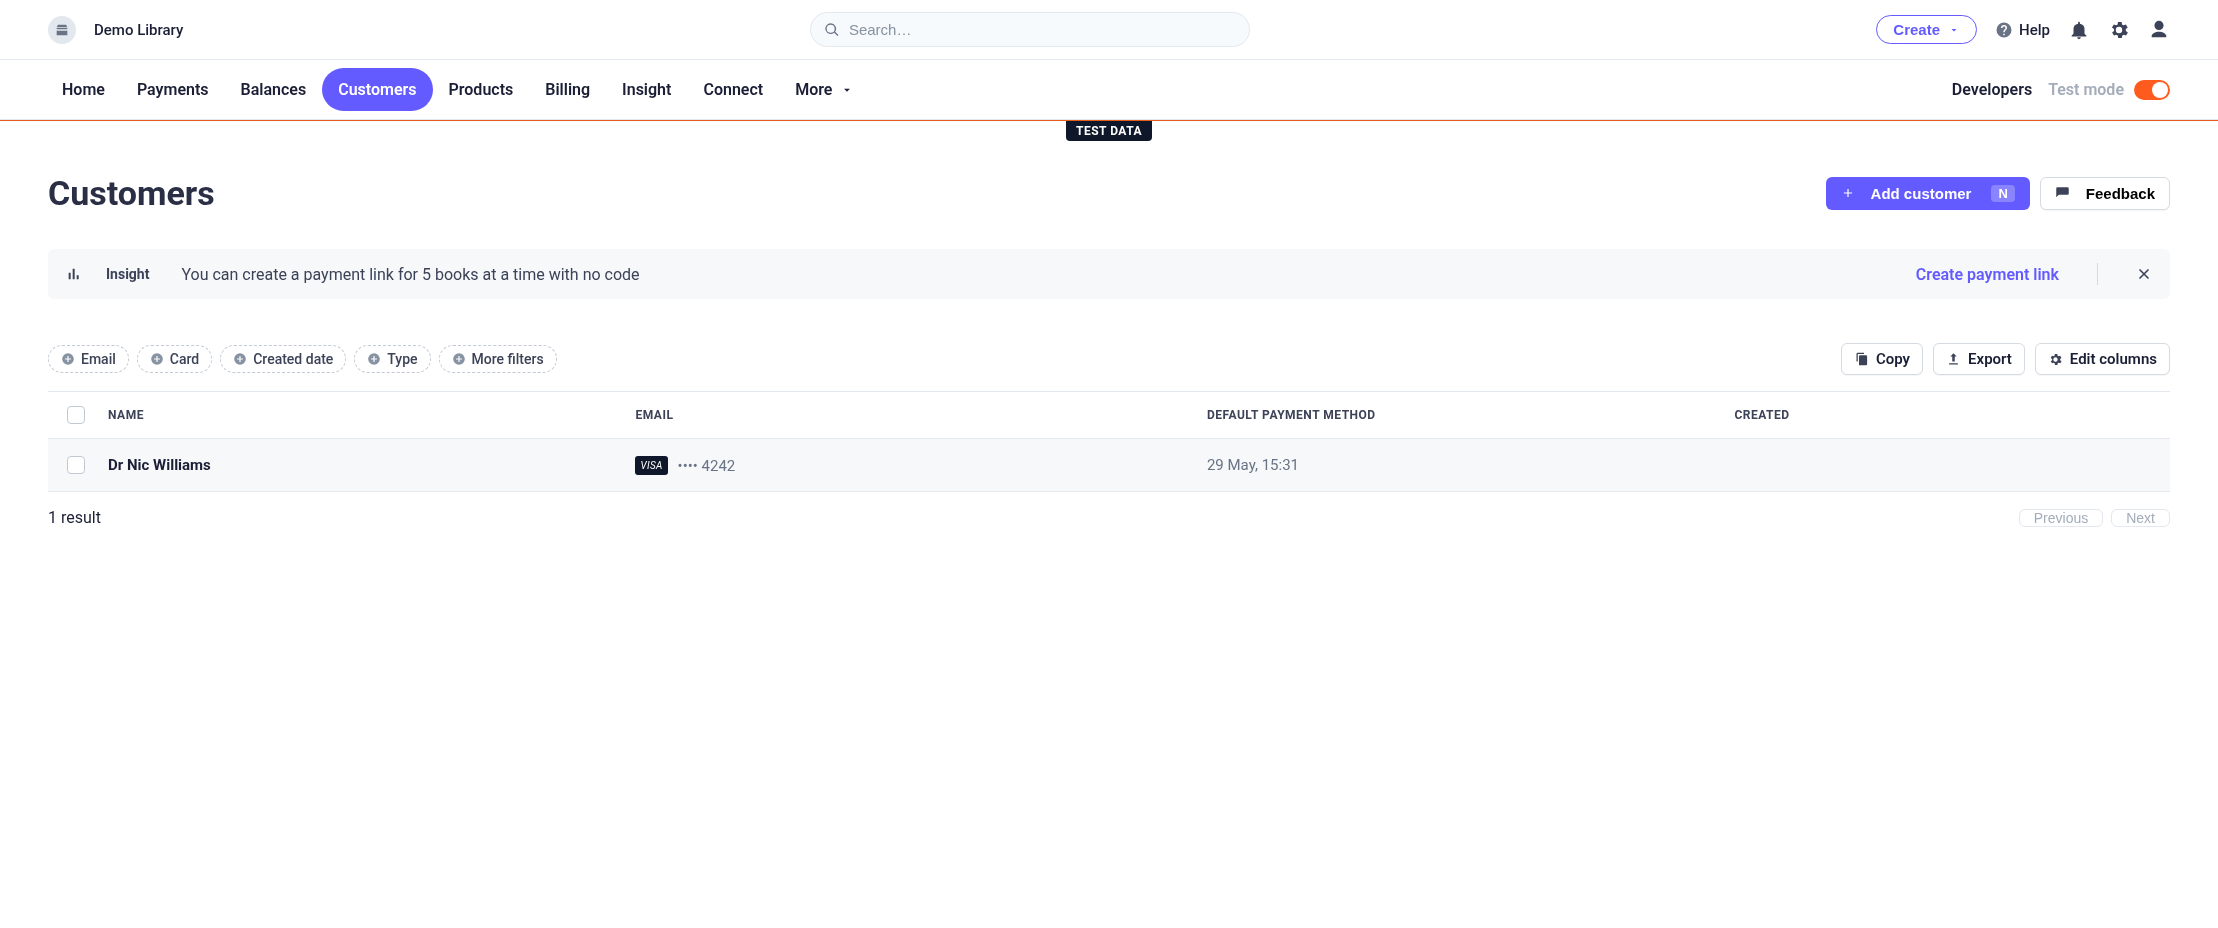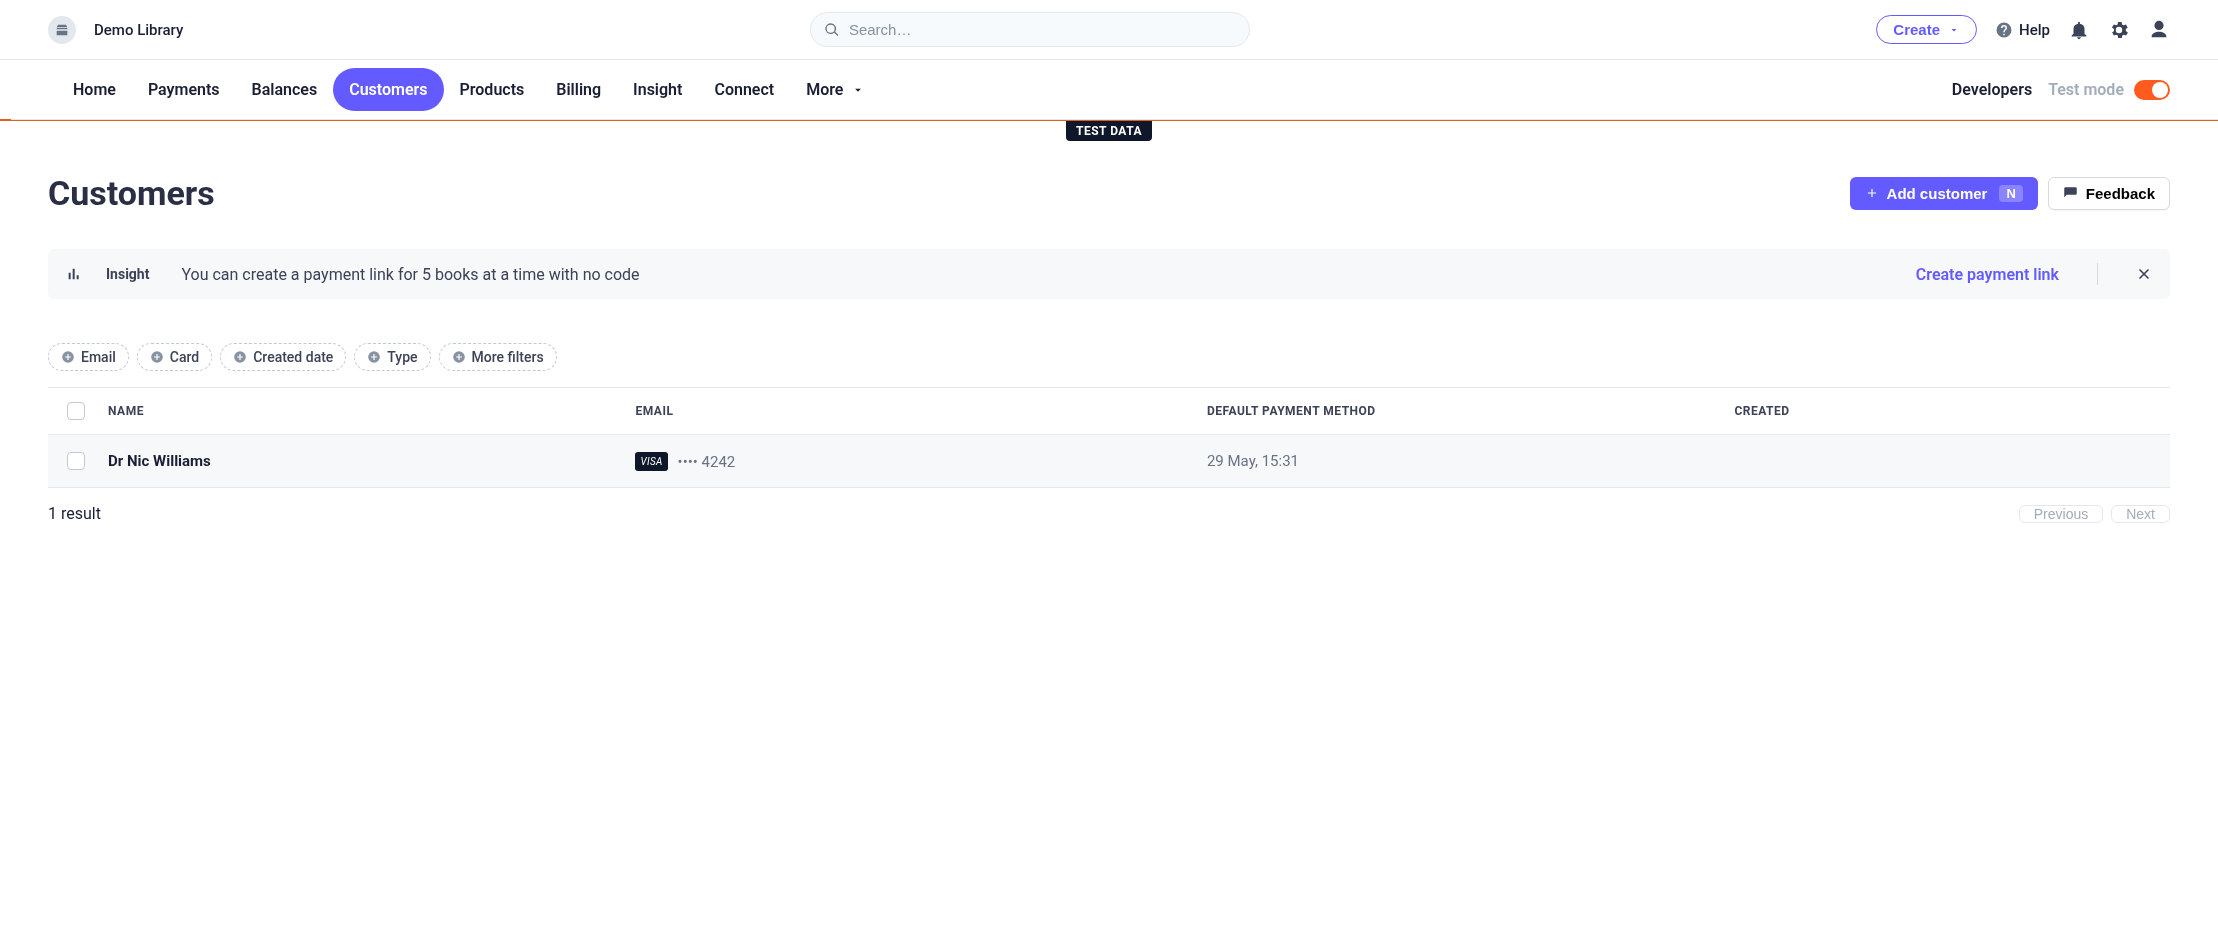--- a/index.html
+++ b/index.html
@@ -14,38 +14,38 @@
 .search-wrap svg { position: absolute; left: 14px; top: 50%; transform: translateY(-50%); width: 16px; height: 16px; fill: #697386; }
 .search-input { width: 100%; padding: 8px 14px 8px 38px; border: 1px solid #e3e8ee; border-radius: 999px; font-size: 15px; outline: none; background: #f7fafc; color: #1a1f36; }
 .search-input::placeholder { color: #8792a2; }
 .topbar-right { display: flex; align-items: center; gap: 18px; }
 .create-btn { display: inline-flex; align-items: center; gap: 8px; padding: 5px 16px; border: 1.5px solid #635bff; border-radius: 999px; color: #635bff; font-weight: 600; font-size: 15px; background: #fff; cursor: pointer; }
 .create-btn svg { width: 12px; height: 12px; fill: #635bff; }
 .help-link { display: inline-flex; align-items: center; gap: 6px; color: #1a1f36; font-weight: 500; font-size: 15px; cursor: pointer; }
 .help-link svg { width: 18px; height: 18px; fill: #697386; }
 .icon-btn { width: 22px; height: 22px; fill: #3c4257; cursor: pointer; }
 
-.navbar { display: flex; align-items: center; padding: 0 48px; border-bottom: 1px solid #e3e8ee; position: relative; margin-left: 11px; }
+.navbar { display: flex; align-items: center; padding: 0 48px; border-bottom: 1px solid #e3e8ee; position: relative; }
 .nav-item { padding: 12px 16px; font-size: 16px; font-weight: 600; color: #1a1f36; cursor: pointer; border-radius: 999px; margin: 8px 0; }
 .nav-item:first-child { margin-left: 0; padding-left: 14px; }
 .nav-item.active { background: #635bff; color: #fff; }
 .nav-more { display: inline-flex; align-items: center; gap: 8px; }
 .nav-more svg { width: 14px; height: 14px; fill: #1a1f36; }
 .nav-spacer { flex: 1; }
 .testmode-label { font-size: 16px; font-weight: 600; color: #a3acb9; margin-right: 10px; }
 .toggle { width: 36px; height: 20px; background: #ff5b1f; border-radius: 999px; position: relative; cursor: pointer; }
 .toggle::after { content: ""; position: absolute; right: 2px; top: 2px; width: 16px; height: 16px; background: #fff; border-radius: 50%; }
 
 .testdata-wrap { display: flex; justify-content: center; border-top: 2px solid #e65c1a; margin-top: -1px; }
 .testdata-badge { background: #0f172a; color: #fff; font-size: 12px; font-weight: 700; padding: 3px 10px; border-radius: 0 0 4px 4px; letter-spacing: 0.5px; }
 
 .content { padding: 24px 48px; }
 .page-head { display: flex; align-items: center; margin-bottom: 36px; margin-top: 8px; }
 .page-title { font-size: 34px; font-weight: 700; color: #2a2f45; flex: 1; }
-.btn { display: inline-flex; align-items: center; gap: 8px; padding: 7px 14px; border-radius: 6px; font-weight: 600; font-size: 15px; cursor: pointer; border: 1px solid transparent; }
+.btn { display: inline-flex; align-items: center; gap: 16px; padding: 7px 14px; border-radius: 6px; font-weight: 600; font-size: 15px; cursor: pointer; border: 1px solid transparent; }
 .btn-primary { background: #635bff; color: #fff; }
 .btn-primary svg { width: 14px; height: 14px; fill: #fff; }
 .kbd { background: rgba(255,255,255,0.25); border-radius: 4px; padding: 1px 7px; font-size: 13px; margin-left: 4px; }
 .btn-secondary { background: #fff; border: 1px solid #d5dbe1; box-shadow: 0 1px 1px rgba(0,0,0,0.04); margin-left: 10px; }
 .btn-secondary svg { width: 15px; height: 15px; fill: #3c4257; }
 
 .insight { display: flex; align-items: center; background: #f6f8fa; border-radius: 6px; padding: 14px 18px; margin-bottom: 44px; gap: 24px; }
 .insight-icon { width: 16px; height: 16px; fill: #3c4257; }
 .insight-label { font-weight: 700; font-size: 14px; color: #3c4257; }
 .insight-text { font-size: 16px; color: #3c4257; flex: 1; margin-left: 8px; }
@@ -206,20 +206,40 @@
         <span>Type</span>
       </div>
       <div class="filter-pill">
         <svg viewBox="0 0 24 24">
             <circle cx="12" cy="12" r="10" fill="#8792a2"></circle>
             <path d="M11 7h2v4h4v2h-4v4h-2v-4H7v-2h4z" fill="#fff"></path>
           </svg>
         <span>More filters</span>
       </div>
     </div>
+    <div class="tool-btns">
+      <div class="tool-btn">
+        <svg viewBox="0 0 24 24">
+            <path d="M16 1H6a2 2 0 00-2 2v12h2V3h10zm3 4H10a2 2 0 00-2 2v14h11a2 2 0 002-2V7a2 2 0 00-2-2z"></path>
+          </svg>
+        <span>Copy</span>
+      </div>
+      <div class="tool-btn">
+        <svg viewBox="0 0 24 24">
+            <path d="M5 20h14v-2H5zM12 2L7 7h3v8h4V7h3z"></path>
+          </svg>
+        <span>Export</span>
+      </div>
+      <div class="tool-btn">
+        <svg viewBox="0 0 24 24">
+            <path d="M19.4 13a7.8 7.8 0 000-2l2.1-1.6-2-3.5-2.5 1a7.6 7.6 0 00-1.7-1l-.4-2.6h-4l-.4 2.6a7.6 7.6 0 00-1.7 1l-2.5-1-2 3.5L6.6 11a7.8 7.8 0 000 2l-2.1 1.6 2 3.5 2.5-1c.5.4 1.1.8 1.7 1l.4 2.6h4l.4-2.6c.6-.2 1.2-.6 1.7-1l2.5 1 2-3.5zM12 15.5A3.5 3.5 0 1115.5 12 3.5 3.5 0 0112 15.5z"></path>
+          </svg>
+        <span>Edit columns</span>
+      </div>
+    </div>
   </div>
 
   <div class="table">
     <div class="thead">
       <div class="th">
           <div class="checkbox"></div>
         </div>
       <div class="th">NAME</div>
       <div class="th">EMAIL</div>
       <div class="th">DEFAULT PAYMENT METHOD</div>

